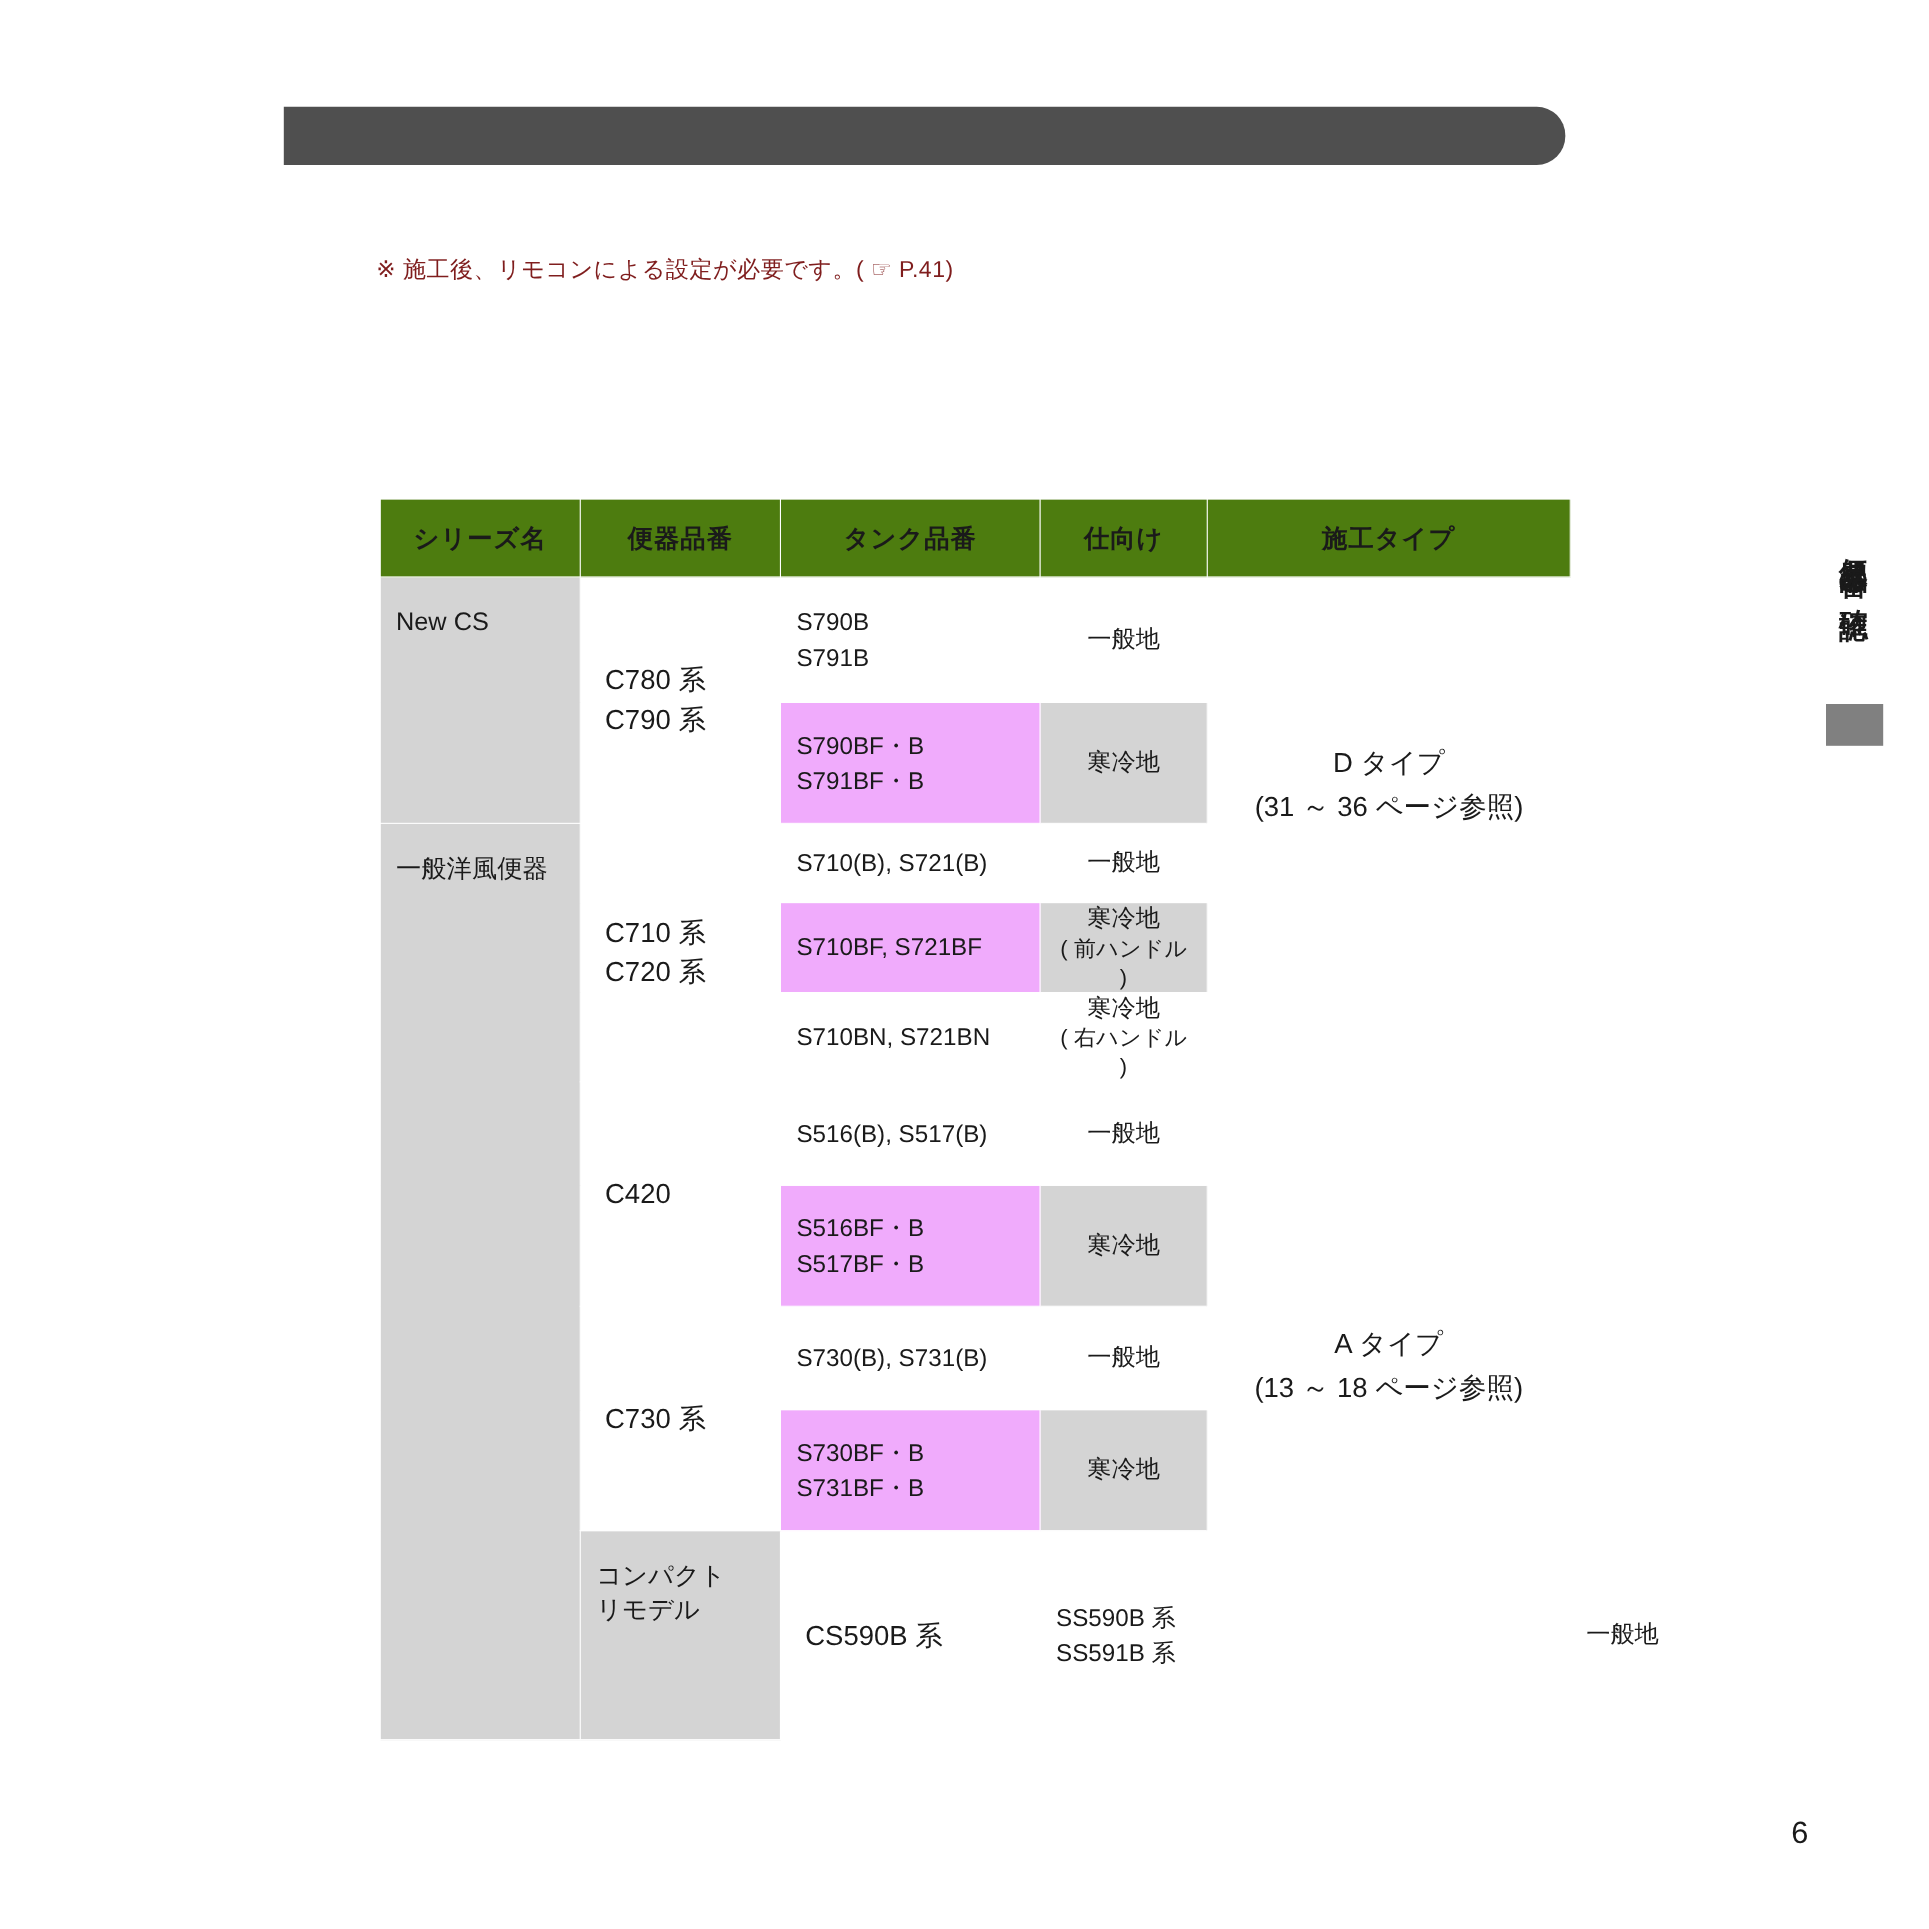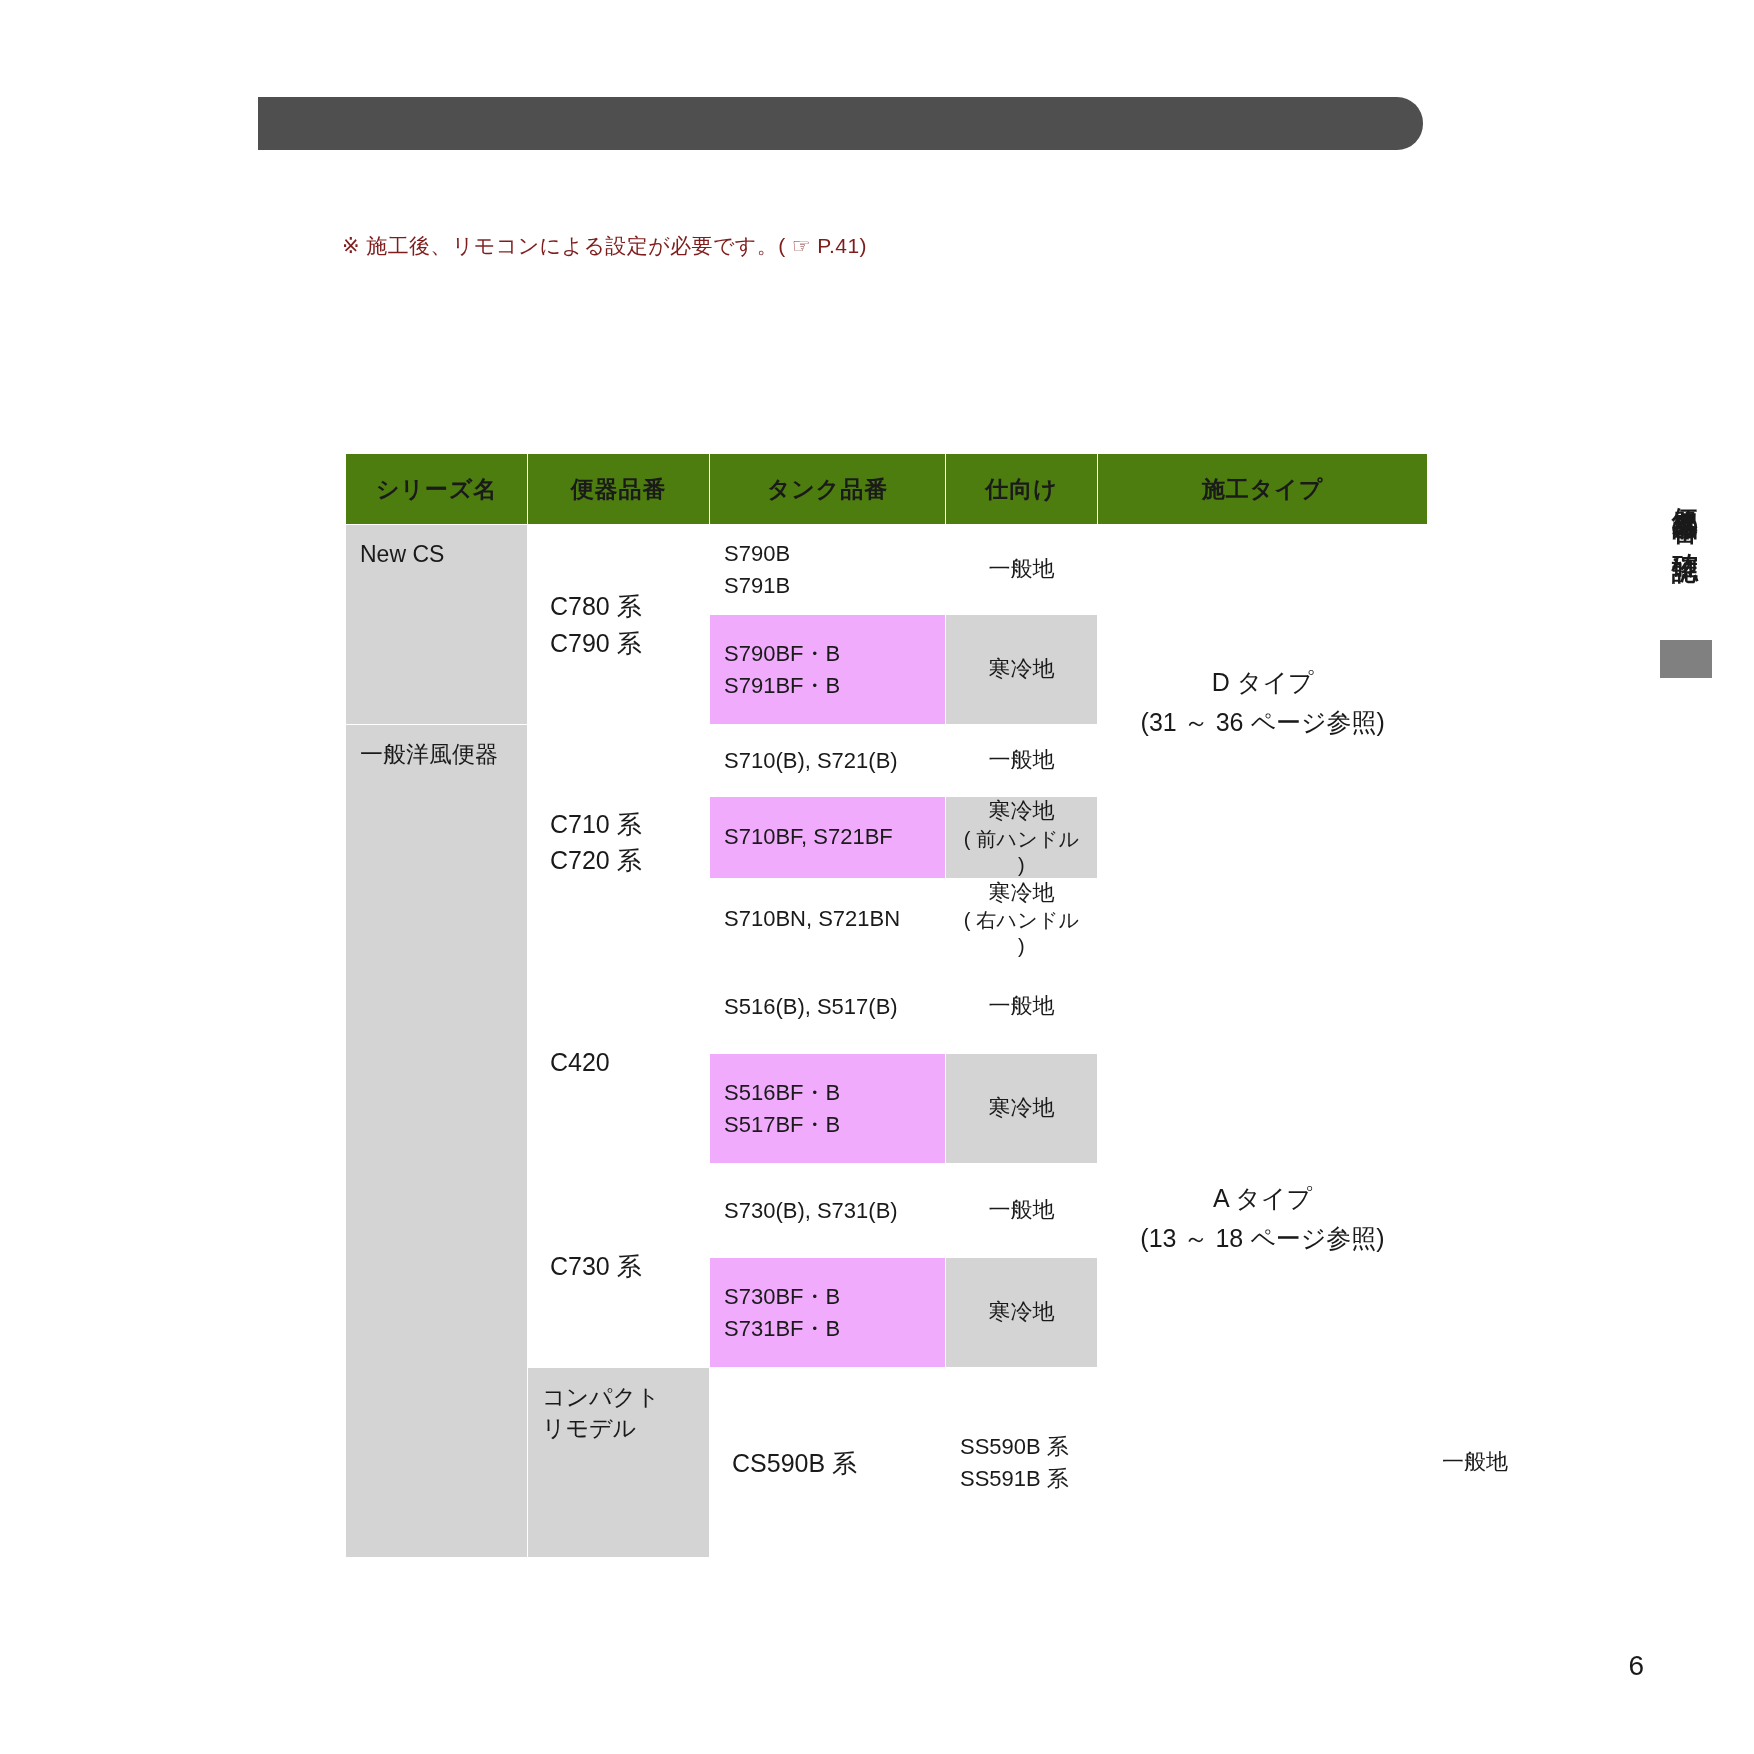--- a/index.html
+++ b/index.html
@@ -96,21 +96,21 @@
     font-size: 25px;
     height: 71px;
     text-align: center;
     letter-spacing: 0.04em;
   }
 
   td.series {
     background: #d4d4d4;
     text-align: left;
     vertical-align: top;
-    padding-top: 14px;
+    padding-top: 25px;
     font-size: 23px;
     line-height: 1.35;
   }
   td.toilet {
     background: #ffffff;
     text-align: left;
     font-size: 25px;
     line-height: 1.45;
     padding-left: 22px;
   }
@@ -185,21 +185,21 @@
       <th>タンク品番</th>
       <th>仕向け</th>
       <th>施工タイプ</th>
     </tr>
   </thead>
   <tbody>
 
     <tr>
       <td class="series" rowspan="2">New CS</td>
       <td class="toilet" rowspan="2">C780 系<br>C790 系</td>
-      <td class="tank white" style="height:90px">S790B<br>S791B</td>
+      <td class="tank white" style="height:114px">S790B<br>S791B</td>
       <td class="dest white">一般地</td>
       <td class="type" rowspan="4">D タイプ<br>(31 ～ 36 ページ参照)</td>
     </tr>
     <tr>
       <td class="tank grey" style="height:110px">S790BF・B<br>S791BF・B</td>
       <td class="dest grey">寒冷地</td>
     </tr>
 
     <tr>
       <td class="series" rowspan="8">一般洋風便器</td>

